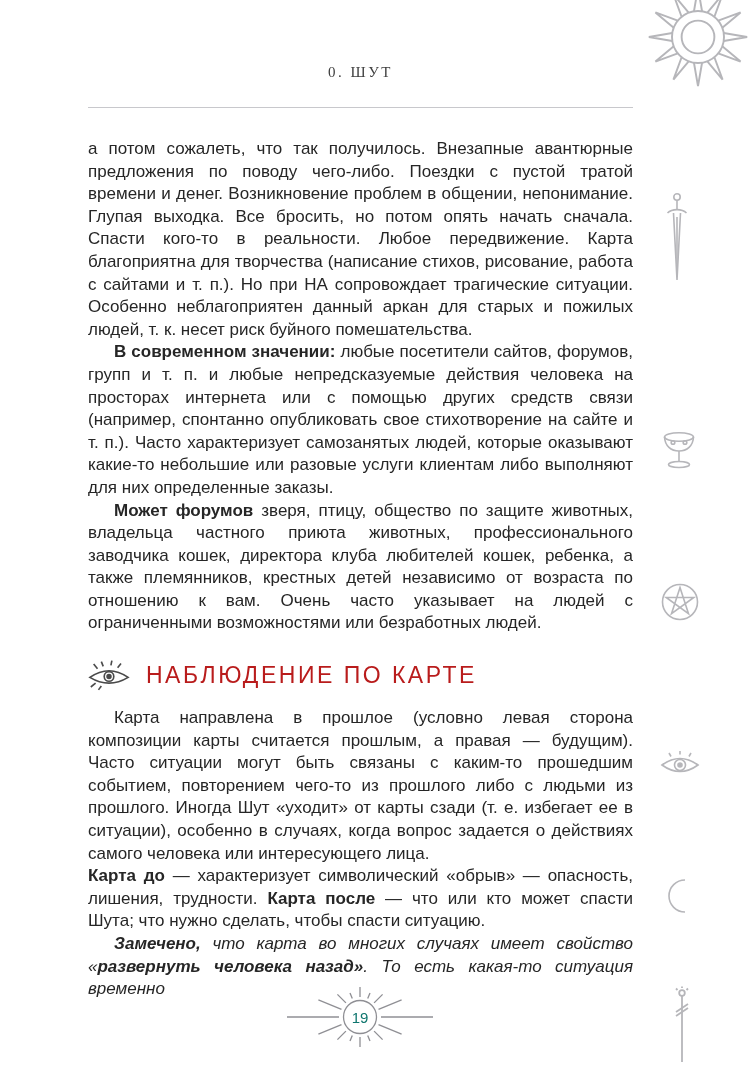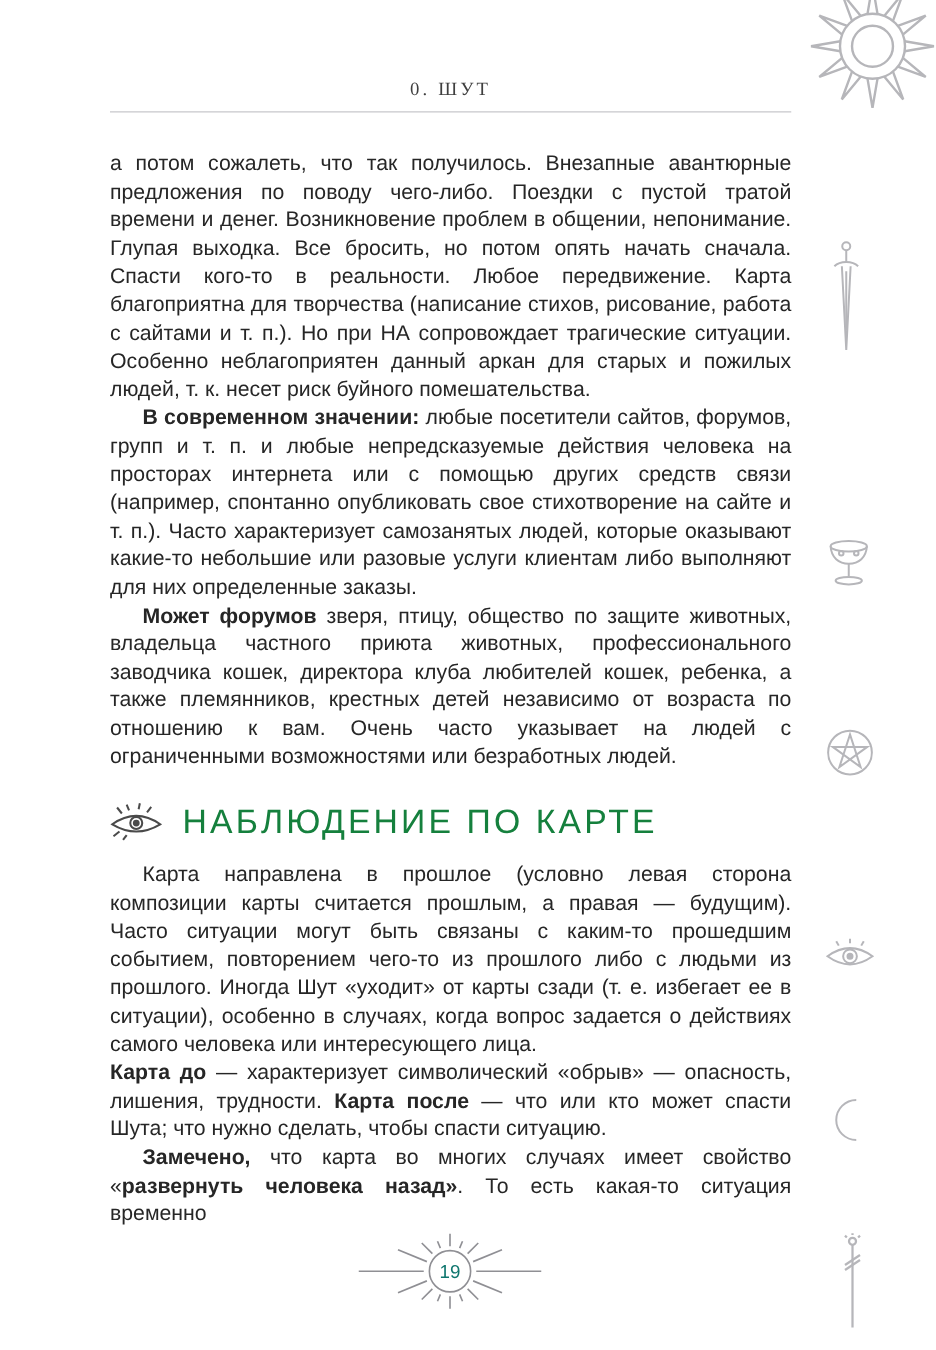--- a/index.html
+++ b/index.html
@@ -5,29 +5,29 @@
   html,body { margin:0; padding:0; background:#ffffff; }
   .page {
     position:relative; width:749px; height:1080px; margin:0 auto;
     background:#ffffff; overflow:hidden;
     font-family:"Liberation Sans", sans-serif; color:#262626;
   }
   .content { position:absolute; left:88px; top:64px; width:545px; }
   .page-header {
     text-align:center; font-family:"Liberation Serif", serif;
     font-size:15px; letter-spacing:2.5px; color:#3f3f3f;
-    padding-bottom:8px; border-bottom:1px solid #c8c8cc;
+    padding-bottom:26px; border-bottom:1px solid #c8c8cc;
   }
   .body-text { margin-top:30px; font-size:17px; line-height:22.6px; text-align:justify; }
   .body-text p { margin:0; }
   .indent { text-indent:26px; }
   b { font-weight:bold; }
   .section-head { display:flex; align-items:center; gap:14px; margin:25px 0 16px -2px; }
-  .section-title { font-size:27px; letter-spacing:2.5px; color:#15803d; font-weight:400; white-space:nowrap; }
-  .italic-para { }
+  .section-title { font-size:23px; letter-spacing:2.5px; color:#b91c1c; font-weight:400; white-space:nowrap; }
+  .italic-para { font-style:italic; }
   .margin-icon { position:absolute; pointer-events:none; }
   .footer-ornament {
     position:absolute; left:285px; bottom:26px; width:150px; height:74px;
   }
   .footer-ornament svg { position:absolute; left:0; top:0; }
   .page-number {
     position:absolute; left:0; top:0; width:150px; height:74px;
     display:flex; align-items:center; justify-content:center;
     font-size:15px; color:#0f766e;
   }

